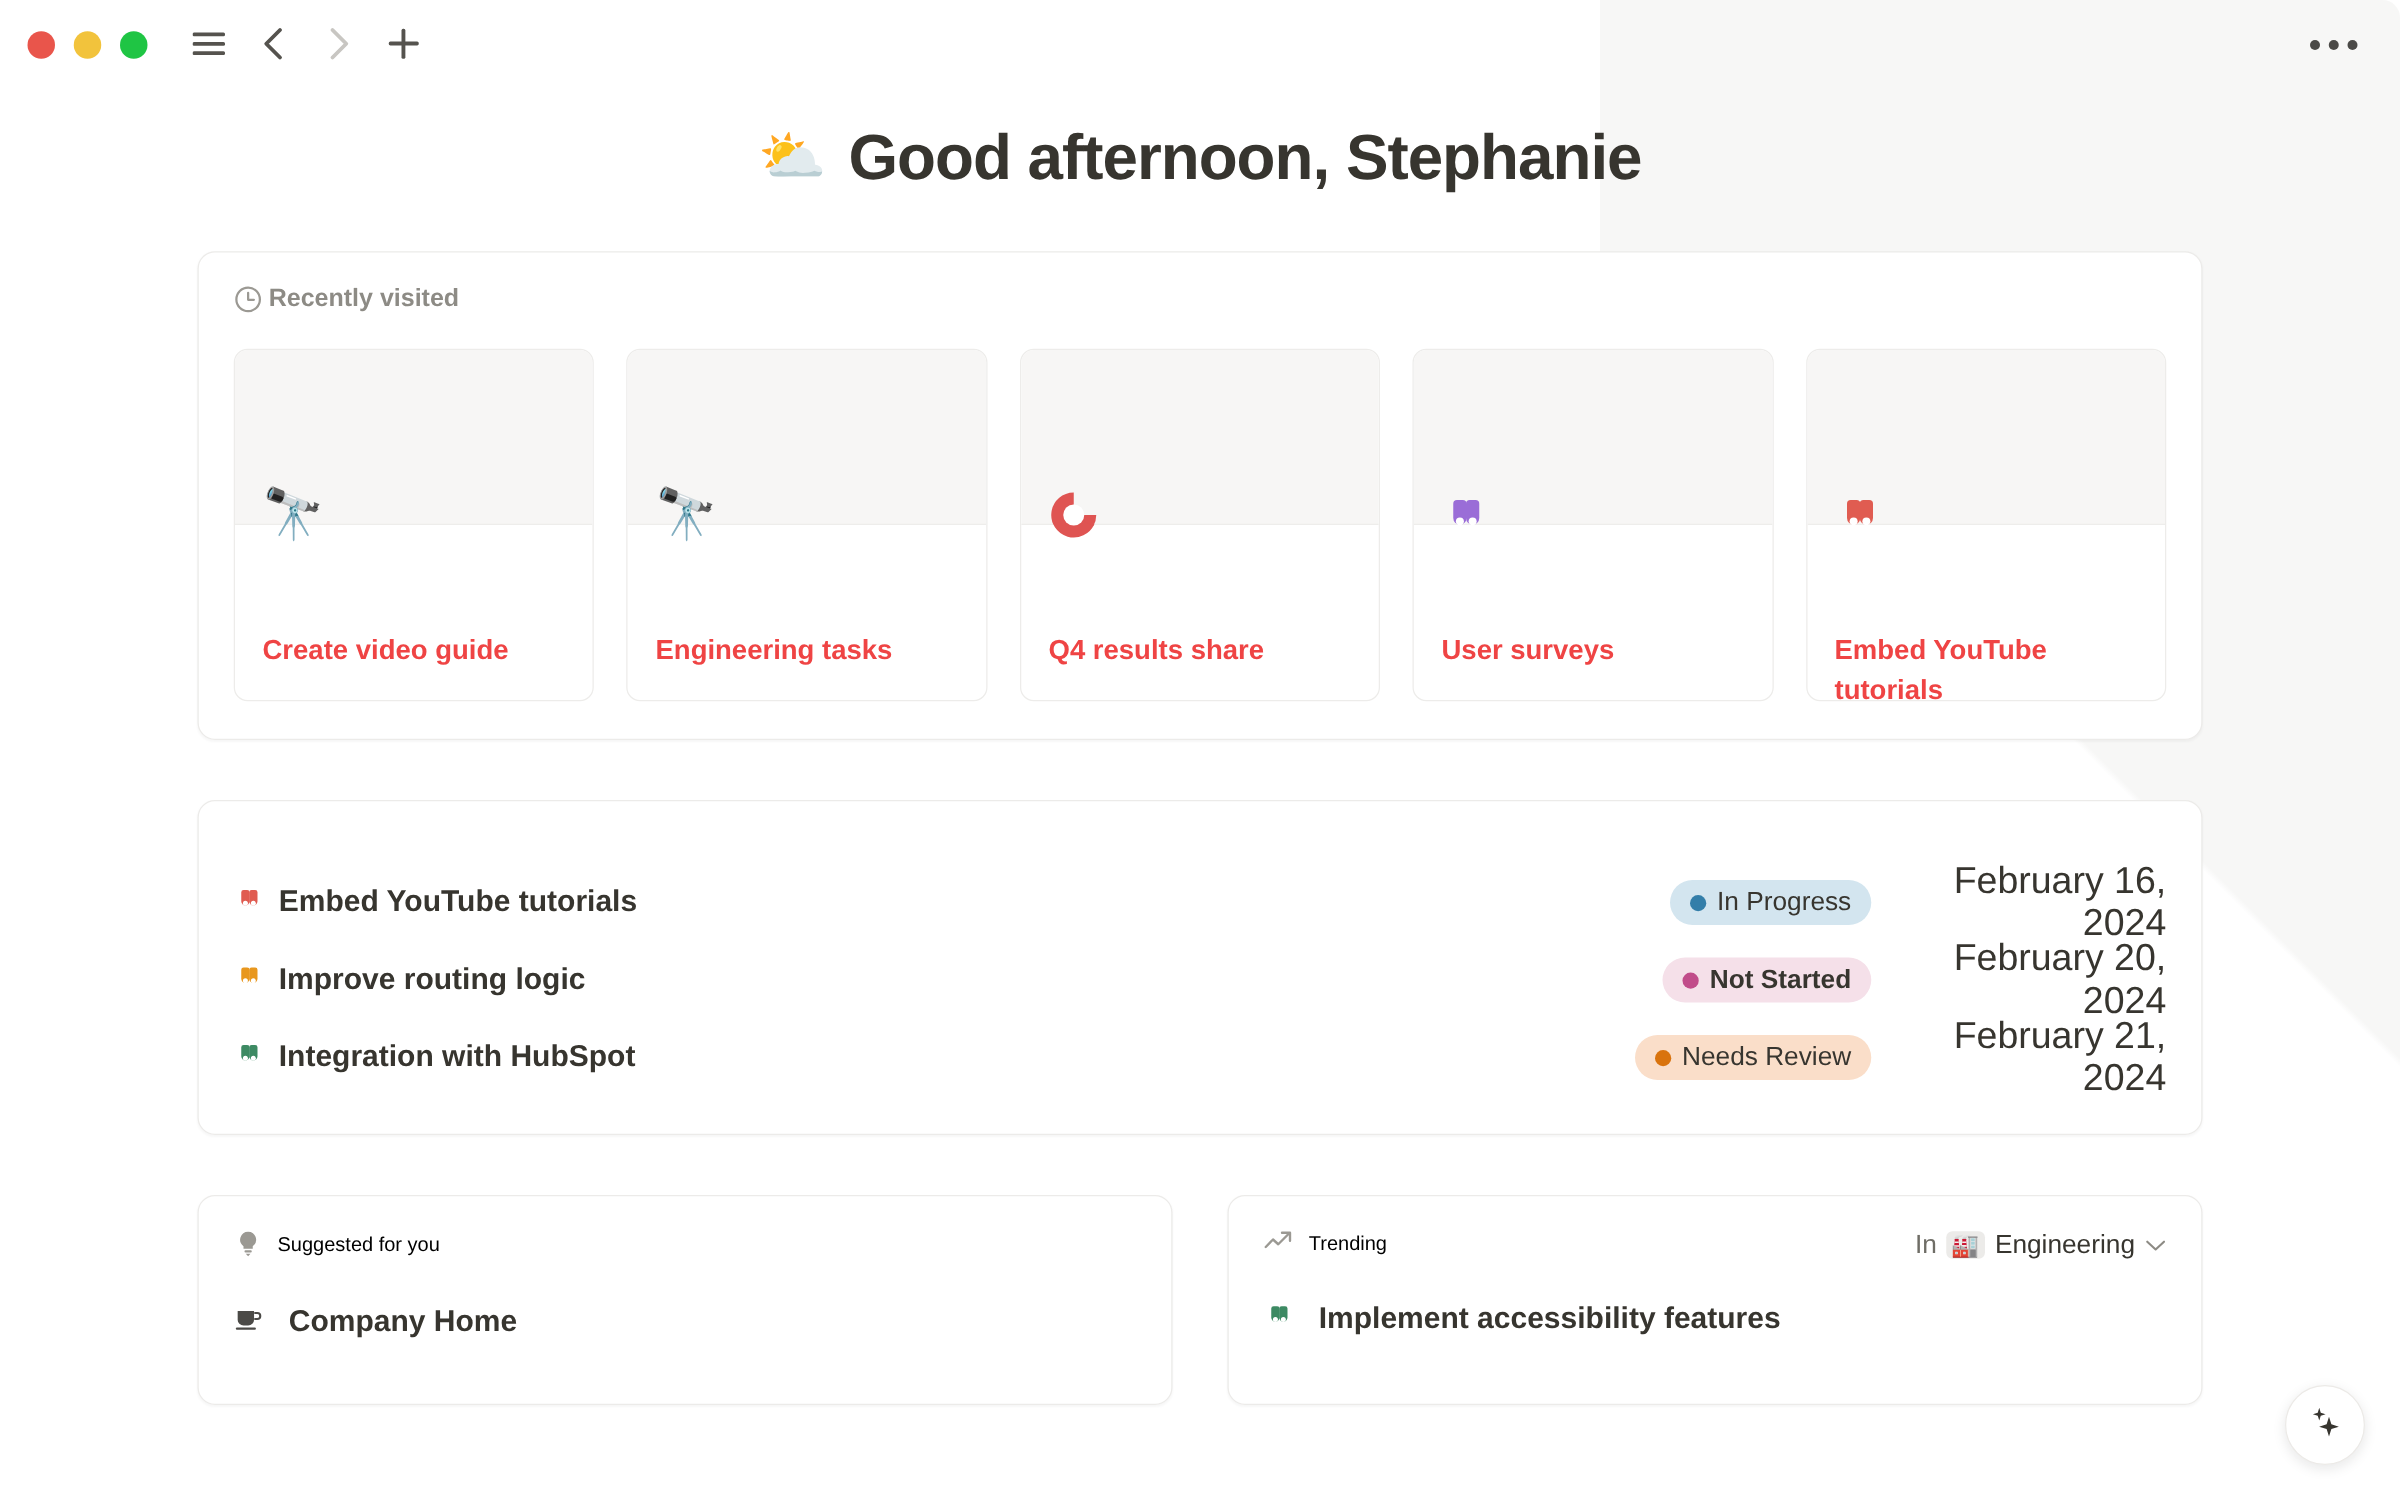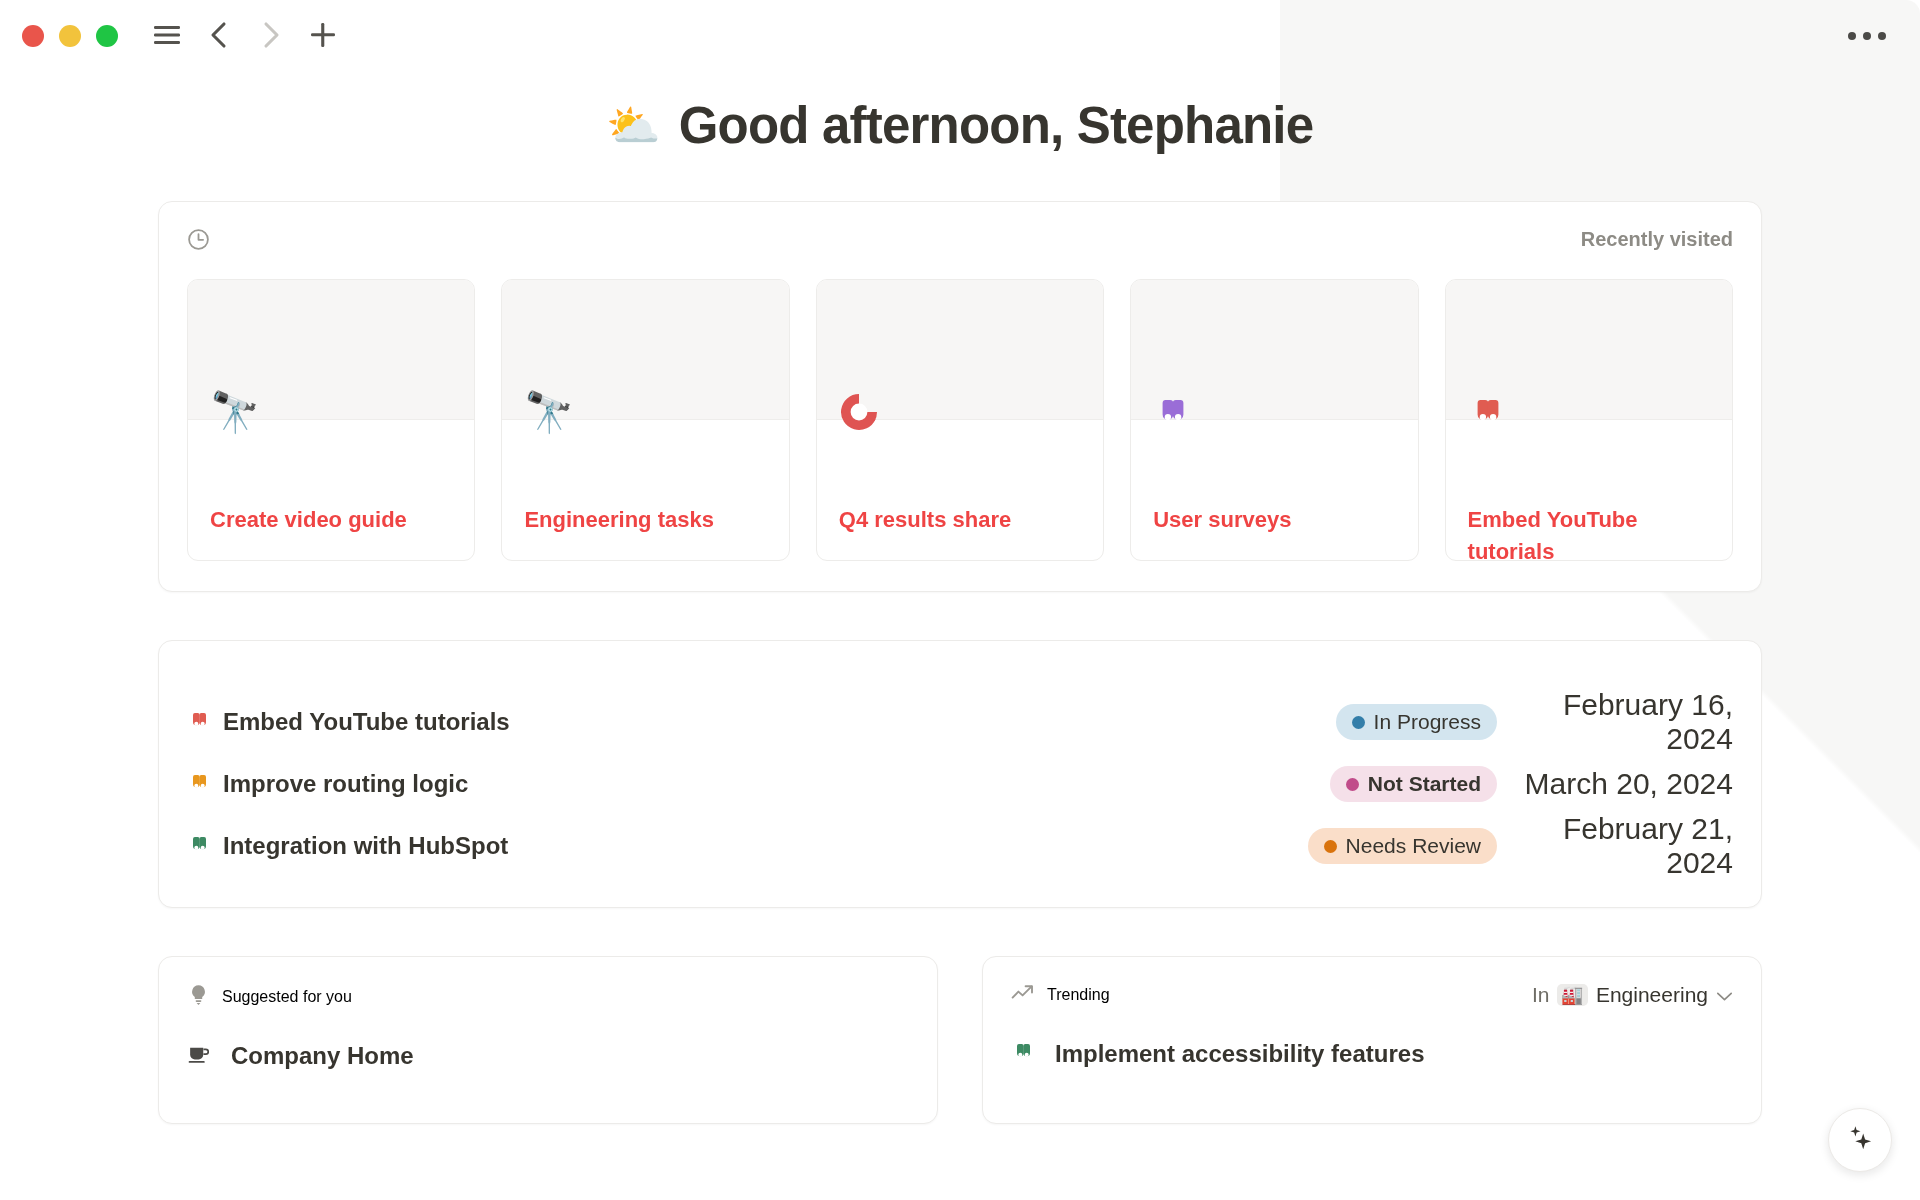--- a/index.html
+++ b/index.html
@@ -104,21 +104,20 @@
     box-shadow: 0 1px 2px rgba(15,15,15,0.035);
   }
 
   .panel-head {
     display: flex;
     align-items: center;
     gap: 5px;
     color: #8d8b85;
     font-size: 20px;
     font-weight: 600;
-    justify-content: space-between;
   }
   .panel-head .ico { display: flex; align-items: center; }
 
   
   #recent-panel { padding: 26px 28px 30px 28px; }
   .recent-grid {
     display: grid;
     grid-template-columns: repeat(5, 1fr);
     gap: 26px;
     margin-top: 28px;
@@ -427,21 +426,21 @@
               <path d="M22.8 8 h4.6 a3 3 0 0 1 3 3 v11.4 a5.3 5.3 0 1 1 -10.6 0 V11 a3 3 0 0 1 3 -3 Z" fill="#e8971e"></path>
               <circle cx="14.9" cy="25.1" r="3.2" fill="#ffffff"></circle>
               <circle cx="25.1" cy="25.1" r="3.2" fill="#ffffff"></circle>
             </svg>
           </span>
           <span class="task-name">Improve routing logic</span>
           <span class="pill" id="pill1" style="background: rgb(245, 224, 233); font-weight: bold;">
             <span class="bullet" id="bullet1" style="background: rgb(193, 76, 138);"></span>
             <span>Not Started</span>
           </span>
-          <span class="task-date">March 20, 2024</span>
+          <span class="task-date">February 20, 2024</span>
         </div>
 
         <div class="task-row">
           <span class="task-emoji">
             <svg width="25" height="25" viewBox="0 0 40 40">
               <path d="M12.6 8 h4.6 a3 3 0 0 1 3 3 v11.4 a5.3 5.3 0 1 1 -10.6 0 V11 a3 3 0 0 1 3 -3 Z" fill="#3d8a63"></path>
               <path d="M22.8 8 h4.6 a3 3 0 0 1 3 3 v11.4 a5.3 5.3 0 1 1 -10.6 0 V11 a3 3 0 0 1 3 -3 Z" fill="#3d8a63"></path>
               <circle cx="14.9" cy="25.1" r="3.2" fill="#ffffff"></circle>
               <circle cx="25.1" cy="25.1" r="3.2" fill="#ffffff"></circle>
             </svg>

